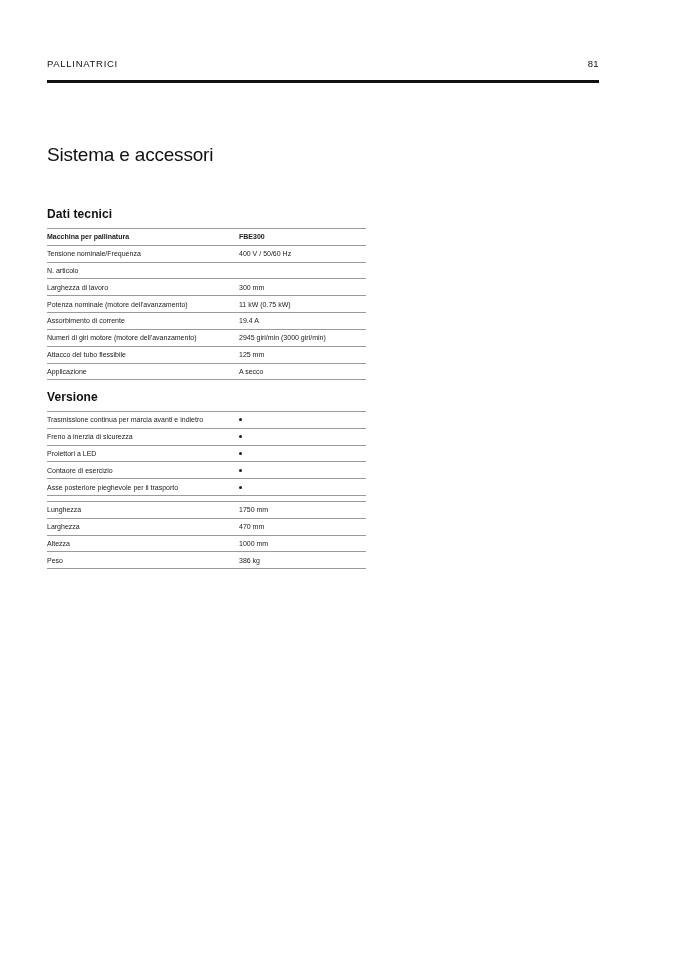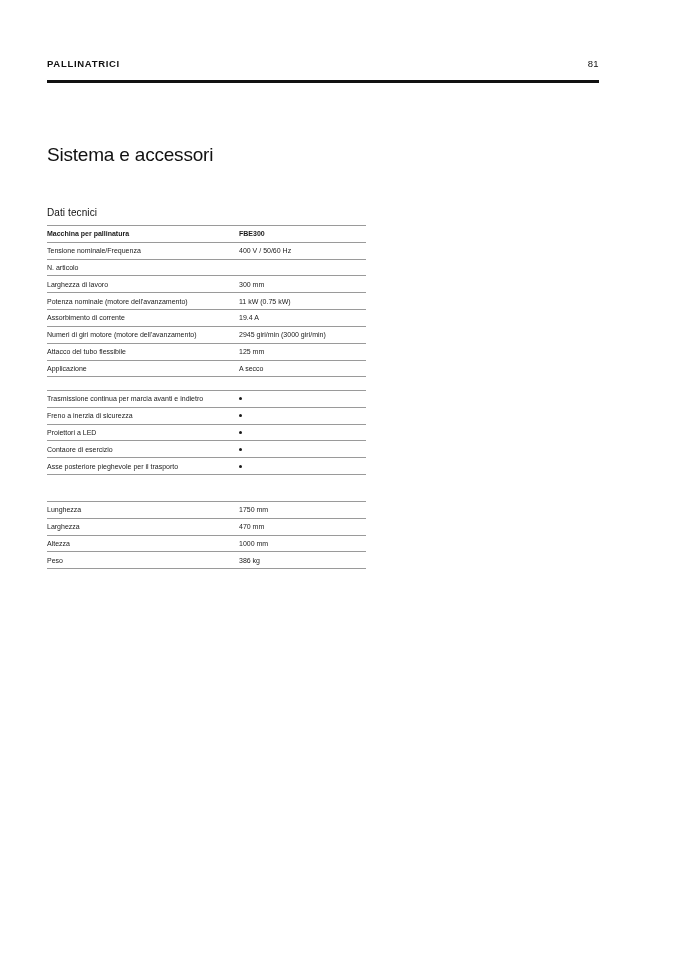--- a/index.html
+++ b/index.html
@@ -28,21 +28,21 @@
     left: 47px;
     top: 58px;
     width: 552px;
     display: flex;
     align-items: baseline;
     justify-content: space-between;
   }
   .header-title {
     font-size: 9.5px;
     letter-spacing: 0.7px;
-    font-weight: 700;
+    font-weight: 400;
     color: #111;
   }
   .header-page {
     font-size: 9.5px;
     letter-spacing: 0.4px;
     color: #111;
   }
   .header-rule {
     position: absolute;
     left: 47px;
@@ -63,22 +63,22 @@
     color: #111;
   }
 
   
   .section {
     position: absolute;
     left: 47px;
     width: 313px;
   }
   .section-title {
-    font-size: 10px;
-    font-weight: 400;
+    font-size: 12px;
+    font-weight: 700;
     color: #111;
     margin: 0 0 7px 0;
     letter-spacing: 0.1px;
   }
 
   table.spec {
     border-collapse: collapse;
     width: 313px;
     table-layout: fixed;
   }
@@ -171,20 +171,21 @@
           </tr>
           <tr>
             <td class="label">Applicazione</td>
             <td class="value">A secco</td>
           </tr>
         </tbody>
     </table>
   </div>
 
   <div class="section" id="versione">
+    <div class="section-title">Versione</div>
     <table class="spec">
       <tbody>
           <tr class="top-rule">
             <td class="label">Trasmissione continua per marcia avanti e indietro</td>
             <td class="value bullet"><span class="dot"></span></td>
           </tr>
           <tr>
             <td class="label">Freno a inerzia di sicurezza</td>
             <td class="value bullet"><span class="dot"></span></td>
           </tr>

